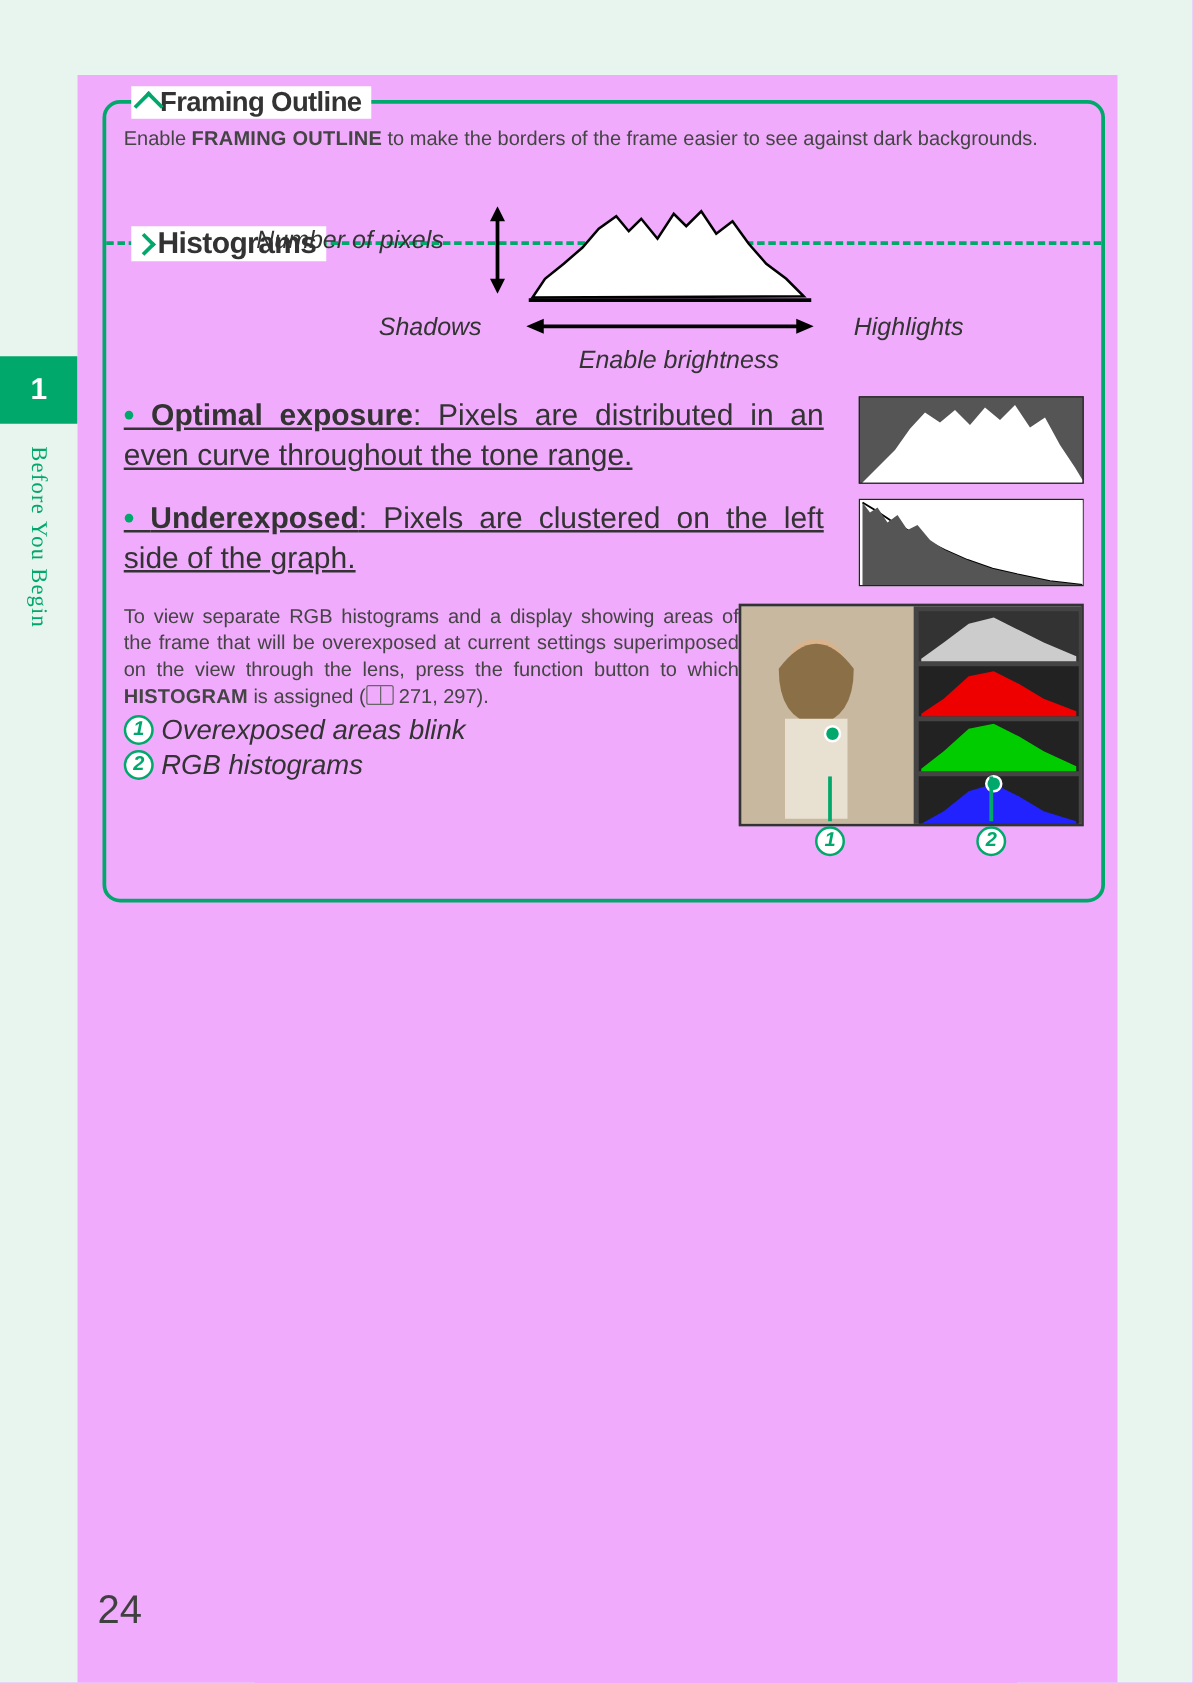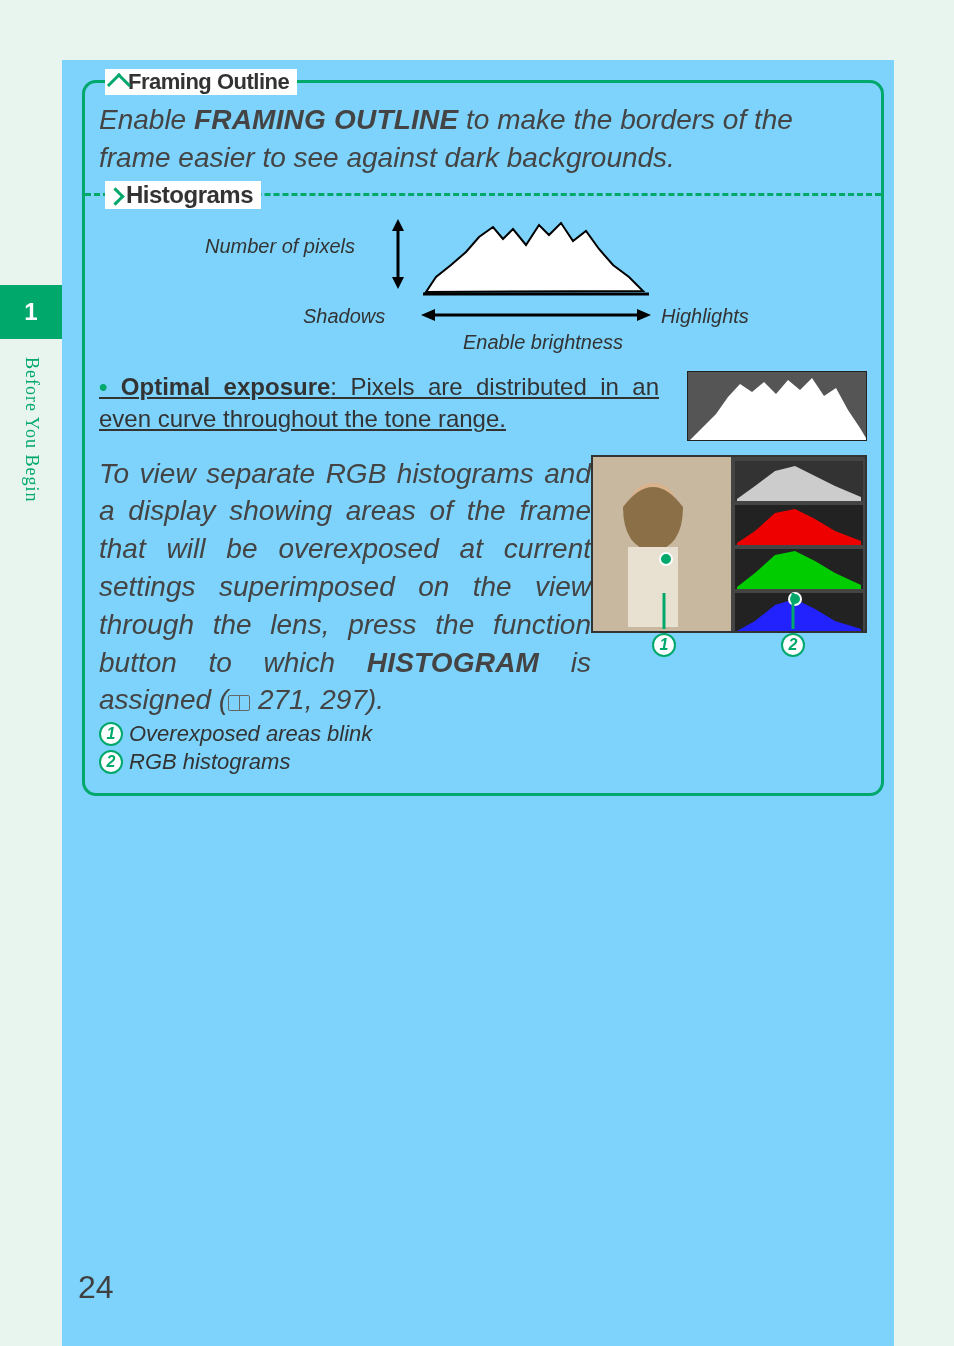--- a/index.html
+++ b/index.html
@@ -10,21 +10,21 @@
   font-family: "Segoe UI", Arial, sans-serif;
   position: relative;
   color: #333;
 }
 .page-content {
   position: absolute;
   top: 60px;
   left: 62px;
   right: 60px;
   bottom: 0;
-  background: #7dd3fc;
+  background: #f0abfc;
   padding: 20px 10px 8px 20px;
 }
 .side-tab {
   position: absolute;
   left: 0;
   top: 285px;
   width: 62px;
   display: flex;
   flex-direction: column;
   align-items: center;
@@ -100,25 +100,24 @@
   display: inline-block;
   width: 10px;
   height: 10px;
   border-top: 3px solid #00a86b;
   border-right: 3px solid #00a86b;
   transform: rotate(45deg);
   margin-right: 4px;
   vertical-align: middle;
 }
 .body-text {
-  font-size: 28px;
+  font-size: 16px;
   line-height: 1.35;
   color: #444;
   font-family: "Segoe UI", "Myriad Pro", sans-serif;
-  font-style: italic;
 }
 .body-text.justify {
   text-align: justify;
 }
 .section1 {
   margin-bottom: 26px;
 }
 .section2 {
   margin-top: 40px;
 }
@@ -266,31 +265,42 @@
           <svg width="230" height="80" style="position:absolute;left:258px;top:0">
             <path d="M5 75 L15 60 L30 48 L45 35 L58 20 L72 10 L82 22 L92 12 L105 28 L118 8 L128 18 L140 6 L152 24 L165 14 L178 32 L192 48 L208 60 L222 74 L5 75 Z" fill="#fff" stroke="#000" stroke-width="2"></path>
             <line x1="2" y1="77" x2="228" y2="77" stroke="#000" stroke-width="3"></line>
           </svg>
           <span class="axis-label" style="left:140px;top:88px">Shadows</span>
           <svg width="230" height="20" style="position:absolute;left:258px;top:88px">
             <line x1="10" y1="10" x2="220" y2="10" stroke="#000" stroke-width="3"></line>
             <polygon points="0,10 14,4 14,16" fill="#000"></polygon>
             <polygon points="230,10 216,4 216,16" fill="#000"></polygon>
           </svg>
-          <span class="axis-label" style="left:498px;top:88px">Highlights</span>
+          <span class="axis-label" style="left:520px;top:88px">Highlights</span>
           <span class="axis-label" style="left:300px;top:114px">Enable brightness</span>
         </div>
       </div>
 
       <div class="bullets">
         <div class="bullet-row">
           <div class="bullet-text"><b>Optimal exposure</b><span>: Pixels are distributed in an even curve throughout the tone range.</span></div>
           <div class="mini-histo">
             <svg width="180" height="70">
                 <path d="M2 68 L15 55 L28 42 L40 25 L52 12 L64 20 L76 10 L88 22 L100 8 L112 18 L124 6 L136 24 L148 16 L160 38 L172 56 L178 66 L178 70 L2 70 Z" fill="#fff"></path>
+              </svg>
+          </div>
+        </div>
+        <div class="bullet-row">
+          <div class="bullet-text"><b>Underexposed</b><span>: Pixels are clustered on the left side of the graph.</span></div>
+          <div class="mini-histo" style="background:#fff">
+            <svg width="180" height="70">
+                <rect width="180" height="70" fill="#fff"></rect>
+                <path d="M2 2 L12 8 L24 16 L38 24 L52 32 L68 40 L86 48 L106 55 L128 60 L152 65 L178 68 L178 2 L2 2 Z" fill="#fff"></path>
+                <path d="M2 2 L12 8 L24 16 L38 24 L52 32 L68 40 L86 48 L106 55 L128 60 L152 65 L178 68" fill="none" stroke="#000" stroke-width="1.5"></path>
+                <path d="M2 2 L8 10 L14 6 L22 18 L30 12 L38 24 L46 20 L56 32 L68 40 L86 48 L106 55 L128 60 L152 65 L178 68 L178 70 L2 70 Z" fill="#555"></path>
               </svg>
           </div>
         </div>
       </div>
 
       <div class="rgb-section">
         <div class="rgb-text">
           <div class="body-text justify">
             <span>To view separate RGB histograms and a display showing areas of the frame that will be overexposed at current settings superimposed on the view through the lens, press the function button to which </span><strong class="caps">HISTOGRAM</strong><span> is assigned (</span><span class="book-icon"></span><span> 271, 297).</span>
           </div>

